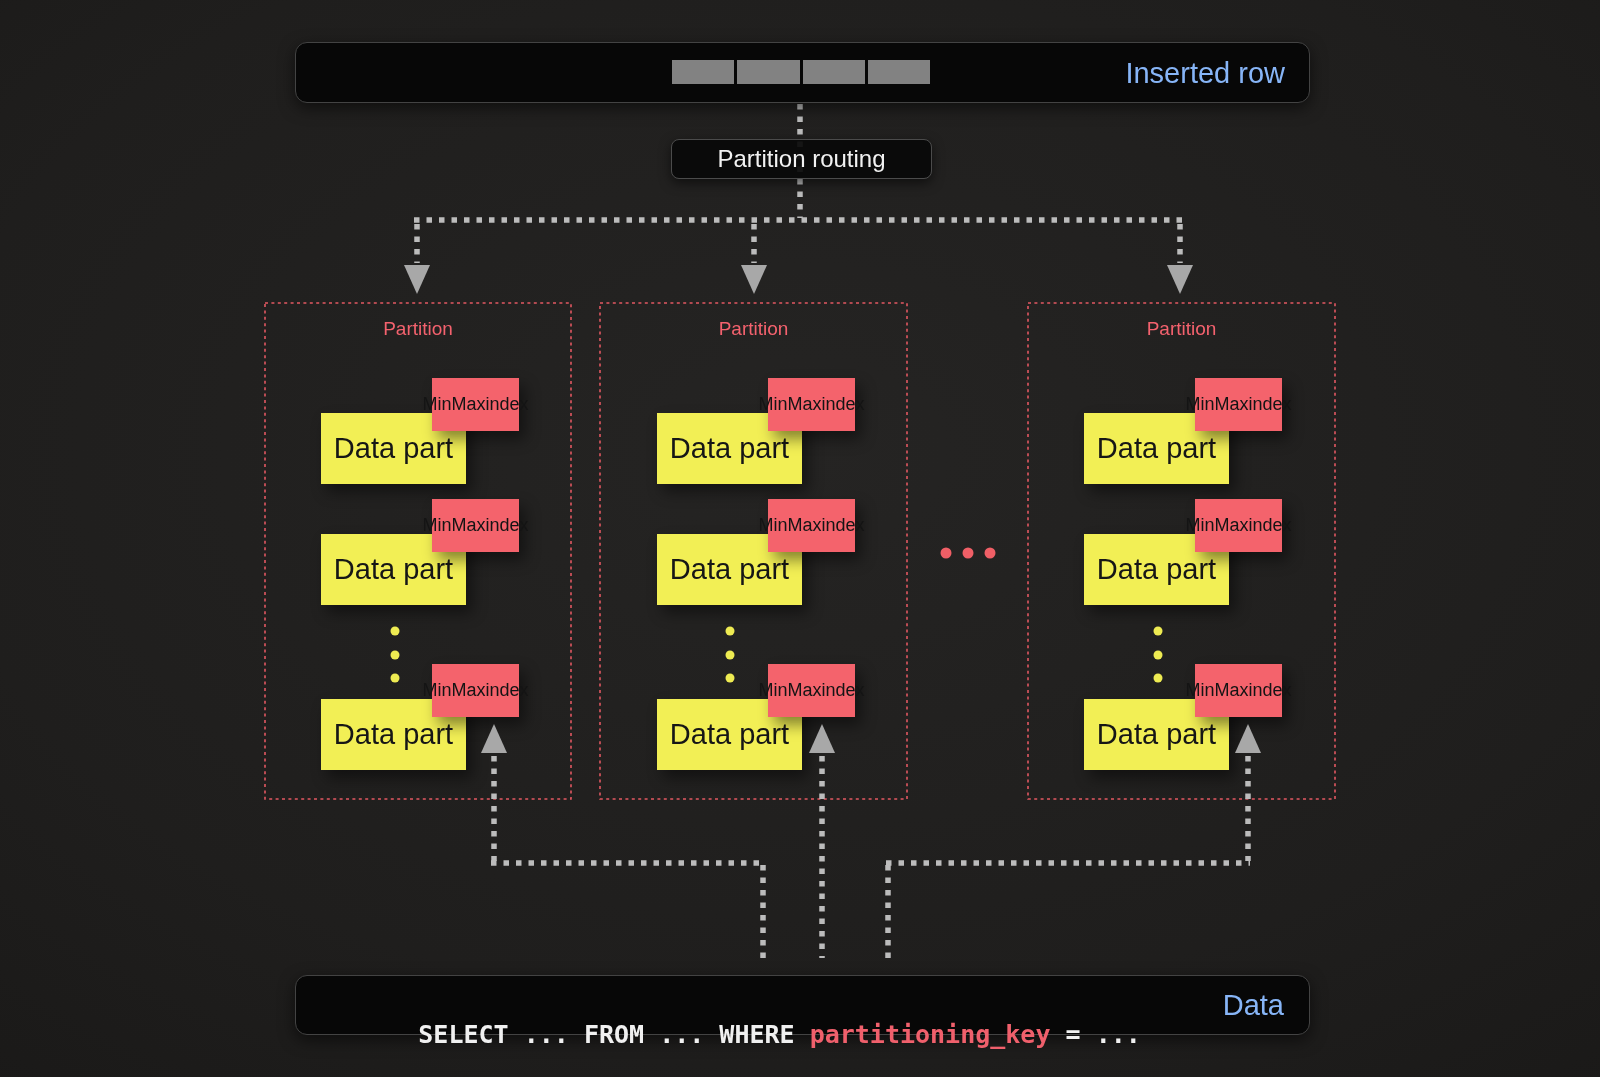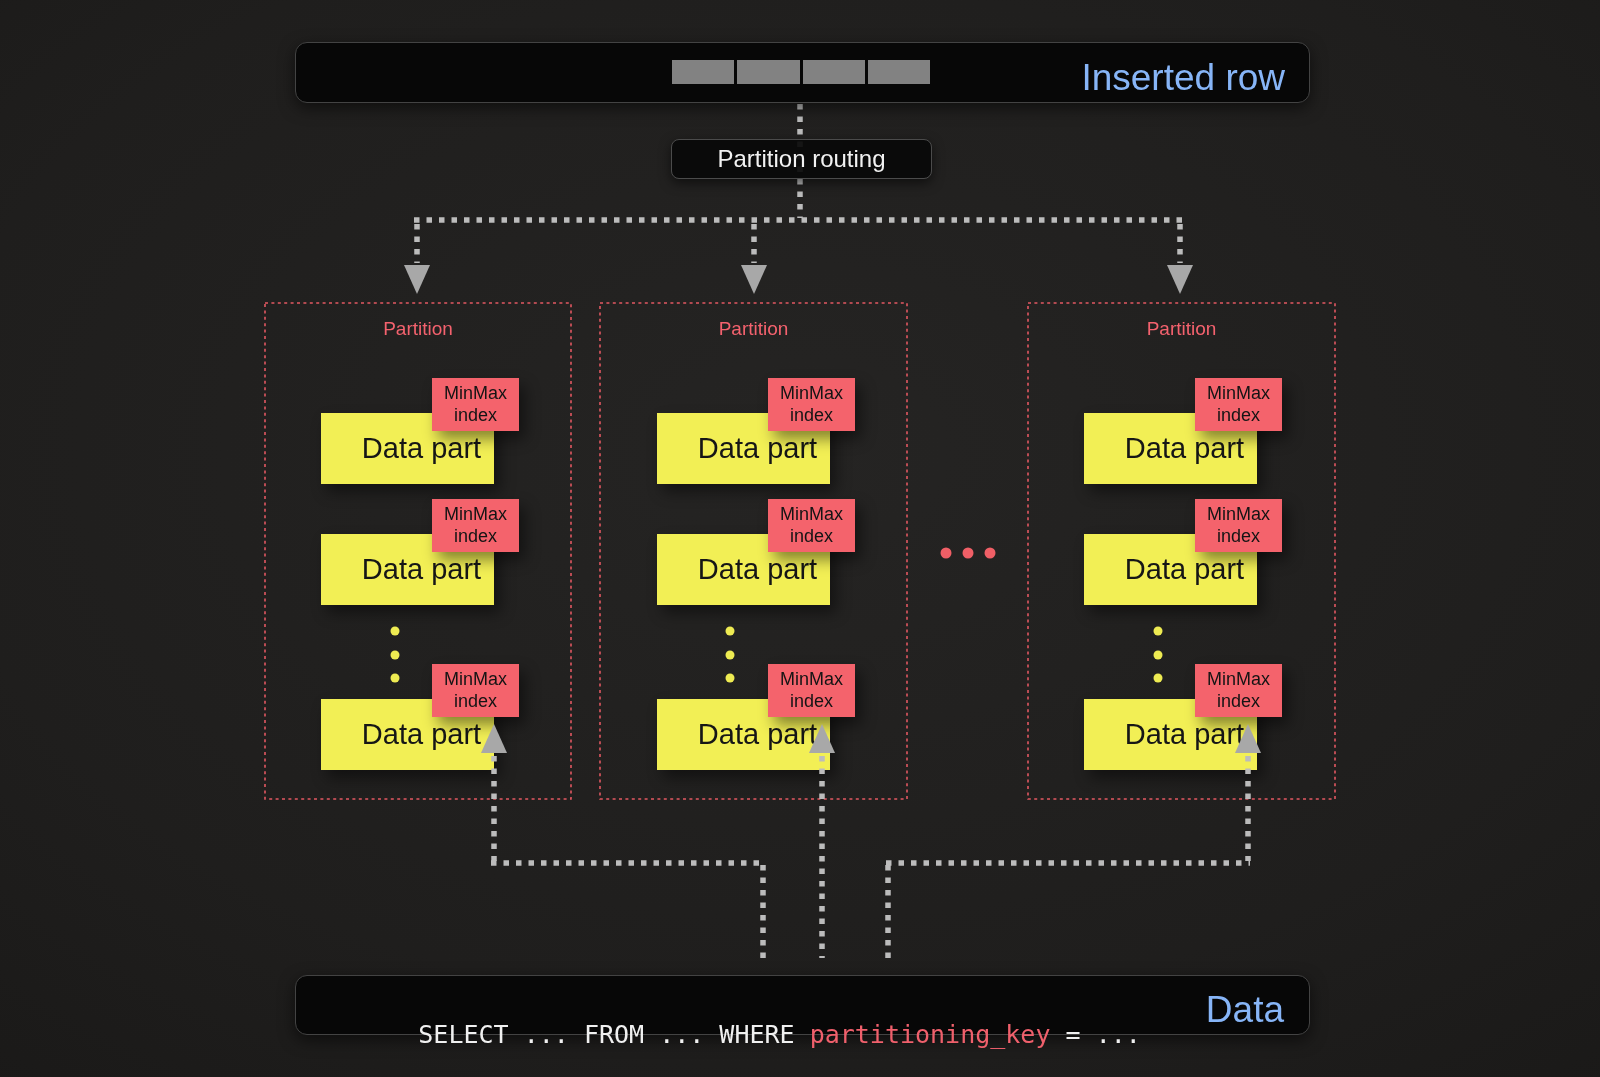--- a/index.html
+++ b/index.html
@@ -7,51 +7,51 @@
     position:relative;width:1600px;height:1077px;overflow:hidden;
     background:radial-gradient(120% 115% at 50% 42%, #252423 0%, #1f1e1d 45%, #171615 82%, #121110 100%);
     font-family:"Liberation Sans", sans-serif;
   }
   .abs{position:absolute;}
   
   .bigbar{
     background:#070707;border:1.5px solid #434343;border-radius:12px;
     box-shadow:0 5px 16px rgba(0,0,0,.55);z-index:5;display:flex;align-items:center;
   }
-  .bar-label{color:#87b5f7;font-size:37px;line-height:1;}
+  .bar-label{color:#87b5f7;font-size:29px;line-height:1;}
   
   .cells{display:flex;gap:3px;}
   .cell{background:#828282;height:24px;flex:1;}
   
   .flowbox{
     background:rgba(9,9,9,.93);border:1px solid #4b4b4b;border-radius:8px;
     box-shadow:0 4px 12px rgba(0,0,0,.55);z-index:4;
     display:flex;align-items:center;justify-content:center;
     color:#f2f2f2;font-size:24px;
   }
   
   .partition{z-index:2;}
   .ptitle{
     position:absolute;left:0;top:16px;width:100%;text-align:center;
     color:#f4626e;font-size:19px;line-height:1;
   }
   .datapart{
     position:absolute;width:145px;height:71px;background:#f2ef55;
     box-shadow:6px 8px 14px rgba(0,0,0,.45);z-index:1;
     display:flex;align-items:center;justify-content:center;
-    color:#161616;font-size:29px;white-space:nowrap;padding-left:28px;
+    color:#161616;font-size:29px;white-space:nowrap;
   }
   .minmax{
     position:absolute;width:87px;height:53px;background:#f4636c;
     box-shadow:6px 8px 14px rgba(0,0,0,.45);z-index:2;
-    display:flex;flex-direction:column;align-items:center;justify-content:center;
+    display:flex;flex-direction:row;align-items:center;justify-content:center;
     color:#141414;font-size:18px;line-height:1.18;text-align:center;
   }
   
-  .sql{font-family:"DejaVu Sans Mono", monospace;font-size:25px;color:#f0f0f0;white-space:pre;}
+  .sql{font-family:"DejaVu Sans Mono", monospace;font-size:25px;color:#f0f0f0;white-space:pre;font-weight:bold;}
   .sql .key{color:#f0606c;}
   svg#flow{position:absolute;left:0;top:0;z-index:3;pointer-events:none;}
 </style>
 </head>
 <body>
 
 <div id="stage">
 
   <div class="abs bigbar" style="left:295px;top:42px;width:1013px;height:59px;">
     <div class="abs cells" style="left:376px;top:17px;width:258px;">

